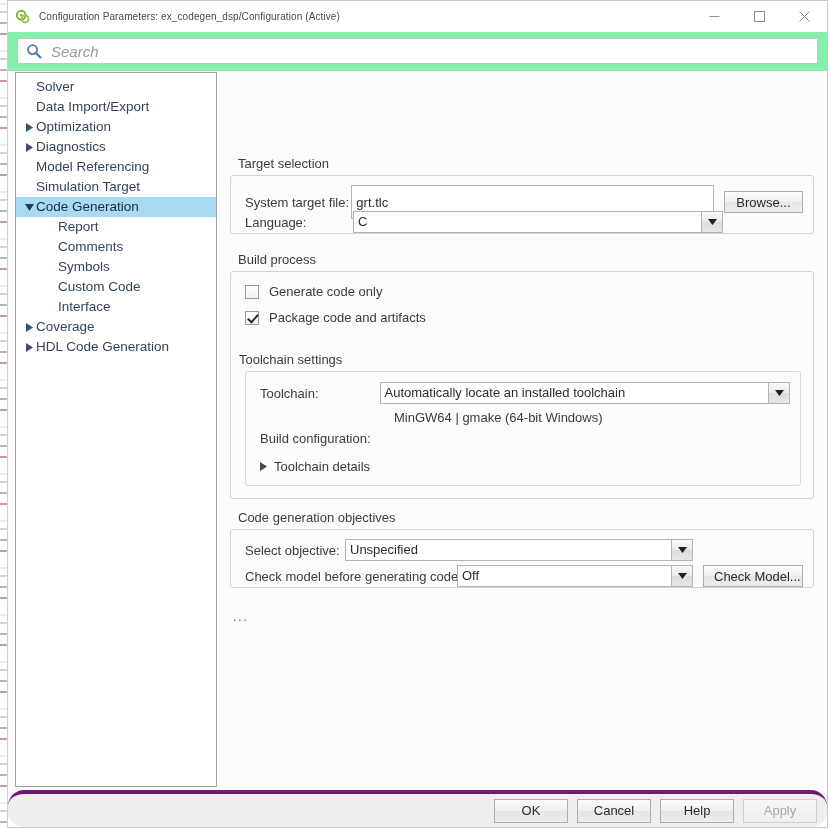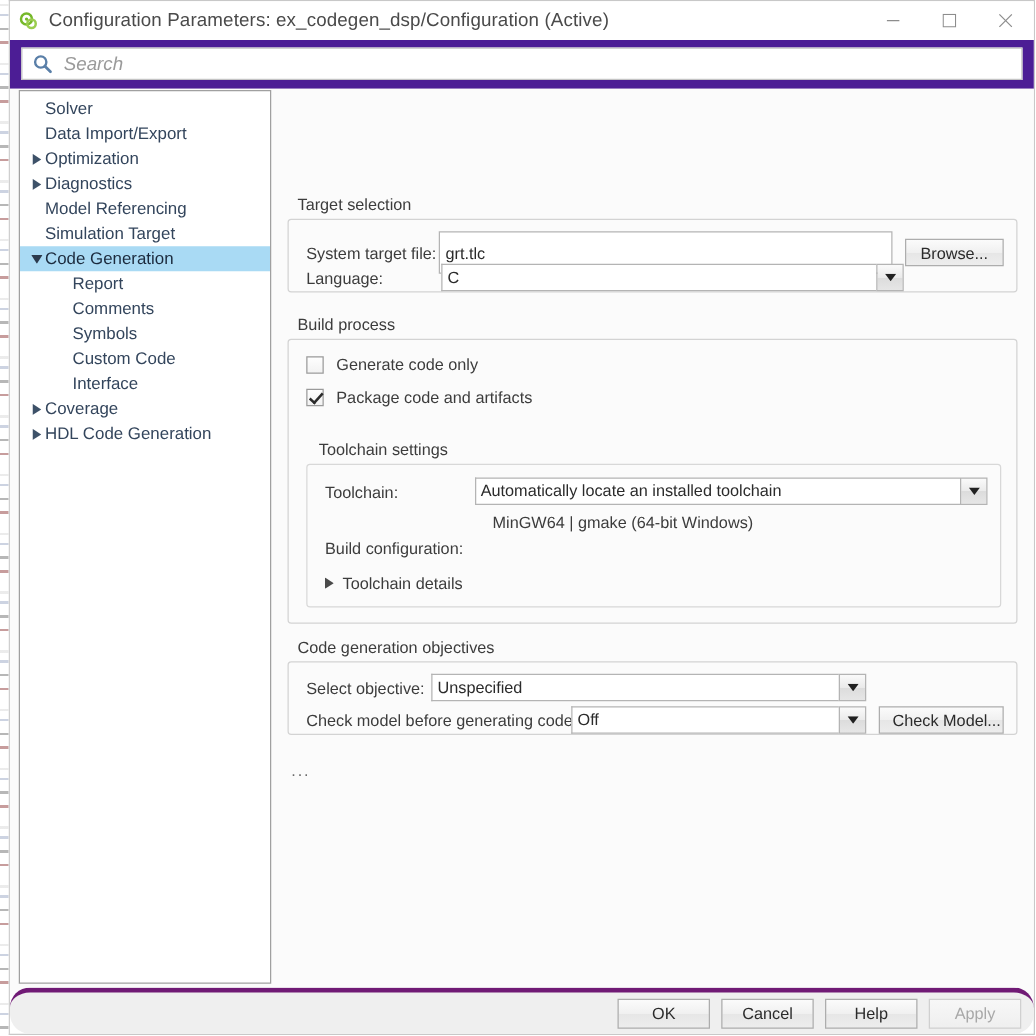--- a/index.html
+++ b/index.html
@@ -58,21 +58,21 @@
     background: #ffffff;
     display: flex;
     align-items: center;
   }
   .title-icon {
     width: 16px; height: 16px;
     margin-left: 7px; margin-right: 8px;
     flex: none;
   }
   .title-text {
-    font-size: 15px;
+    font-size: 10px;
     color: #4a4a4a;
     letter-spacing: .1px;
     white-space: nowrap;
   }
   .win-ctrls {
     position: absolute;
     right: 0; top: 0;
     height: 31px;
     display: flex;
   }
@@ -80,21 +80,21 @@
     width: 45px; height: 31px;
     display: flex;
     align-items: center;
     justify-content: center;
     cursor: default;
   }
 
   
   .searchwrap {
     padding: 6px 9px 7px 9px;
-    background: #4c1d95;
+    background: #86efac;
   }
   .searchbox {
     height: 26px;
     border: 1px solid #c4c4c4;
     background: #ffffff;
     display: flex;
     align-items: center;
     padding: 0 7px;
     box-sizing: border-box;
   }
@@ -477,21 +477,21 @@
             <div class="cbrow" style="position:absolute; left:14px; top:12px;">
               <span class="cbox" id="cb-generate"></span>
               <span class="cblabel">Generate code only</span>
             </div>
 
             <div class="cbrow" style="position:absolute; left:14px; top:38px;">
               <span class="cbox checked" id="cb-package"></span>
               <span class="cblabel">Package code and artifacts</span>
             </div>
 
-            <div class="grouplabel" style="position:absolute; left:24px; top:80px; margin:0;">Toolchain settings</div>
+            <div class="grouplabel" style="position:absolute; left:8px; top:80px; margin:0;">Toolchain settings</div>
 
             <div class="subgroup" style="position:absolute; left:14px; top:99px; width:556px; height:115px;">
 
               <div class="row" style="position:absolute; left:14px; top:10px; width:530px;">
                 <span class="lbl" style="width:120px;">Toolchain:</span>
                 <div class="combo" style="width:412px;">
                   <div class="val">Automatically locate an installed toolchain</div>
                   <div class="arrow">
                     <svg width="9" height="6" viewBox="0 0 9 6">
                         <polygon points="0,0 9,0 4.5,6" fill="#202020"></polygon>

